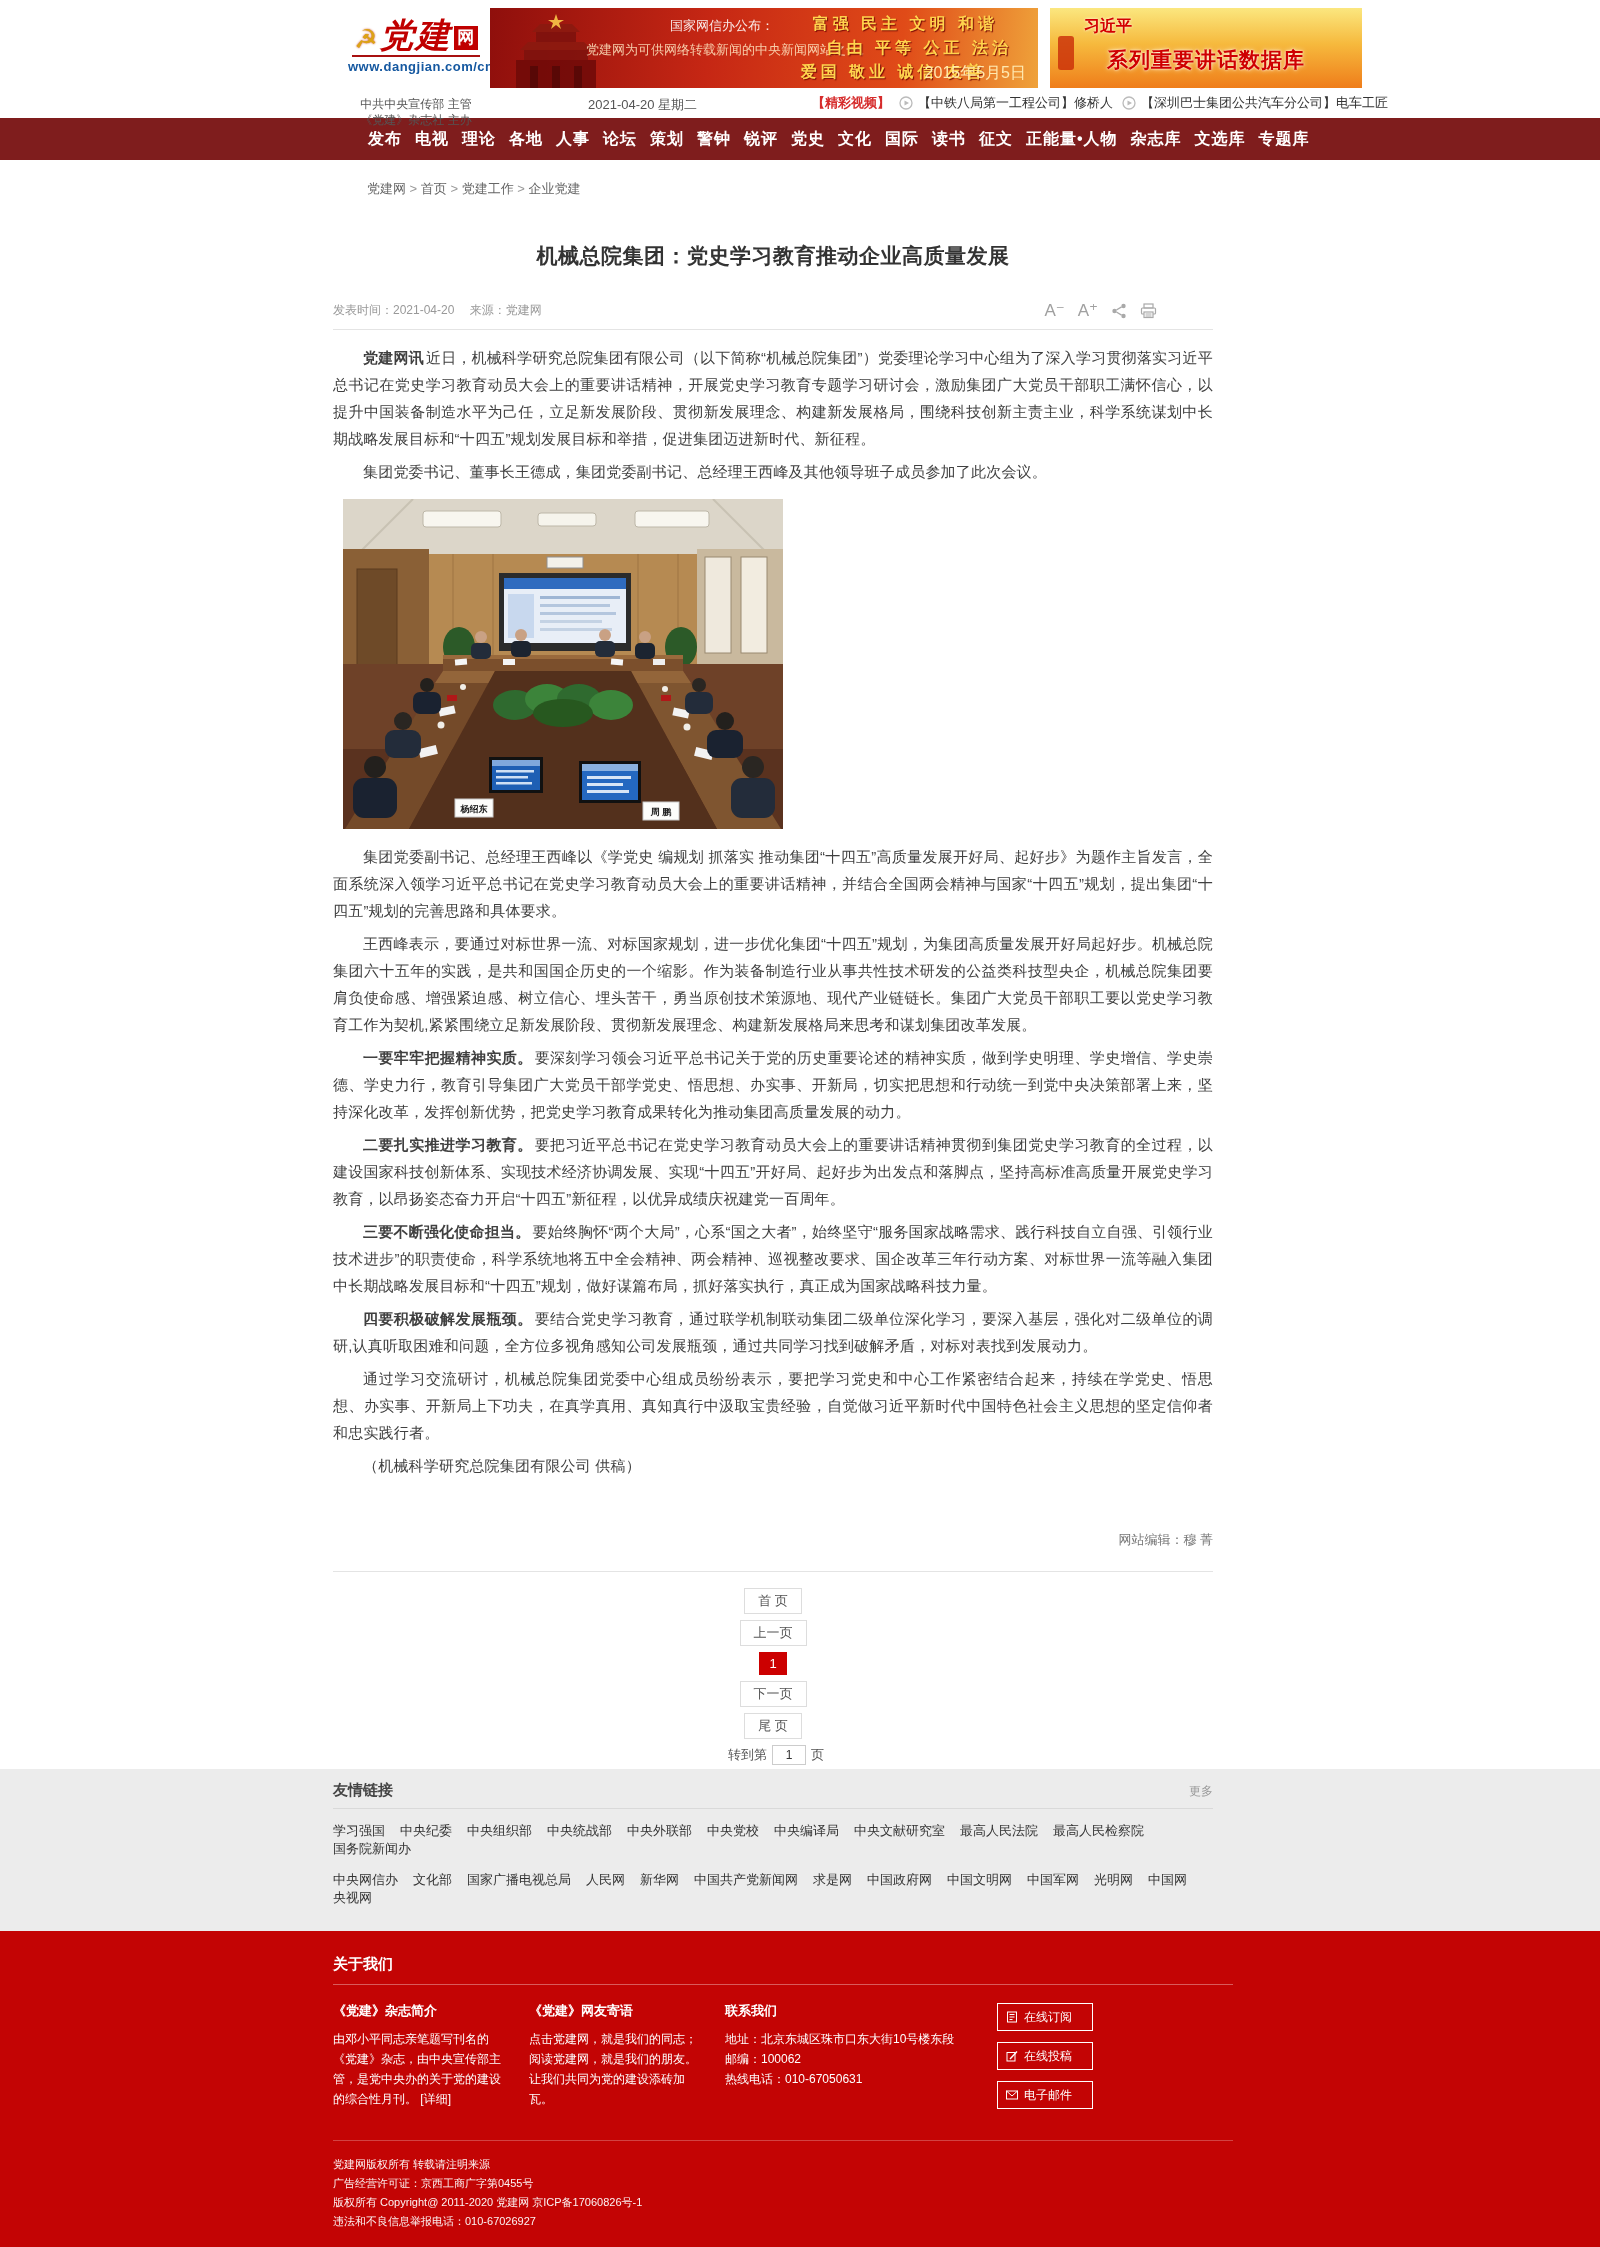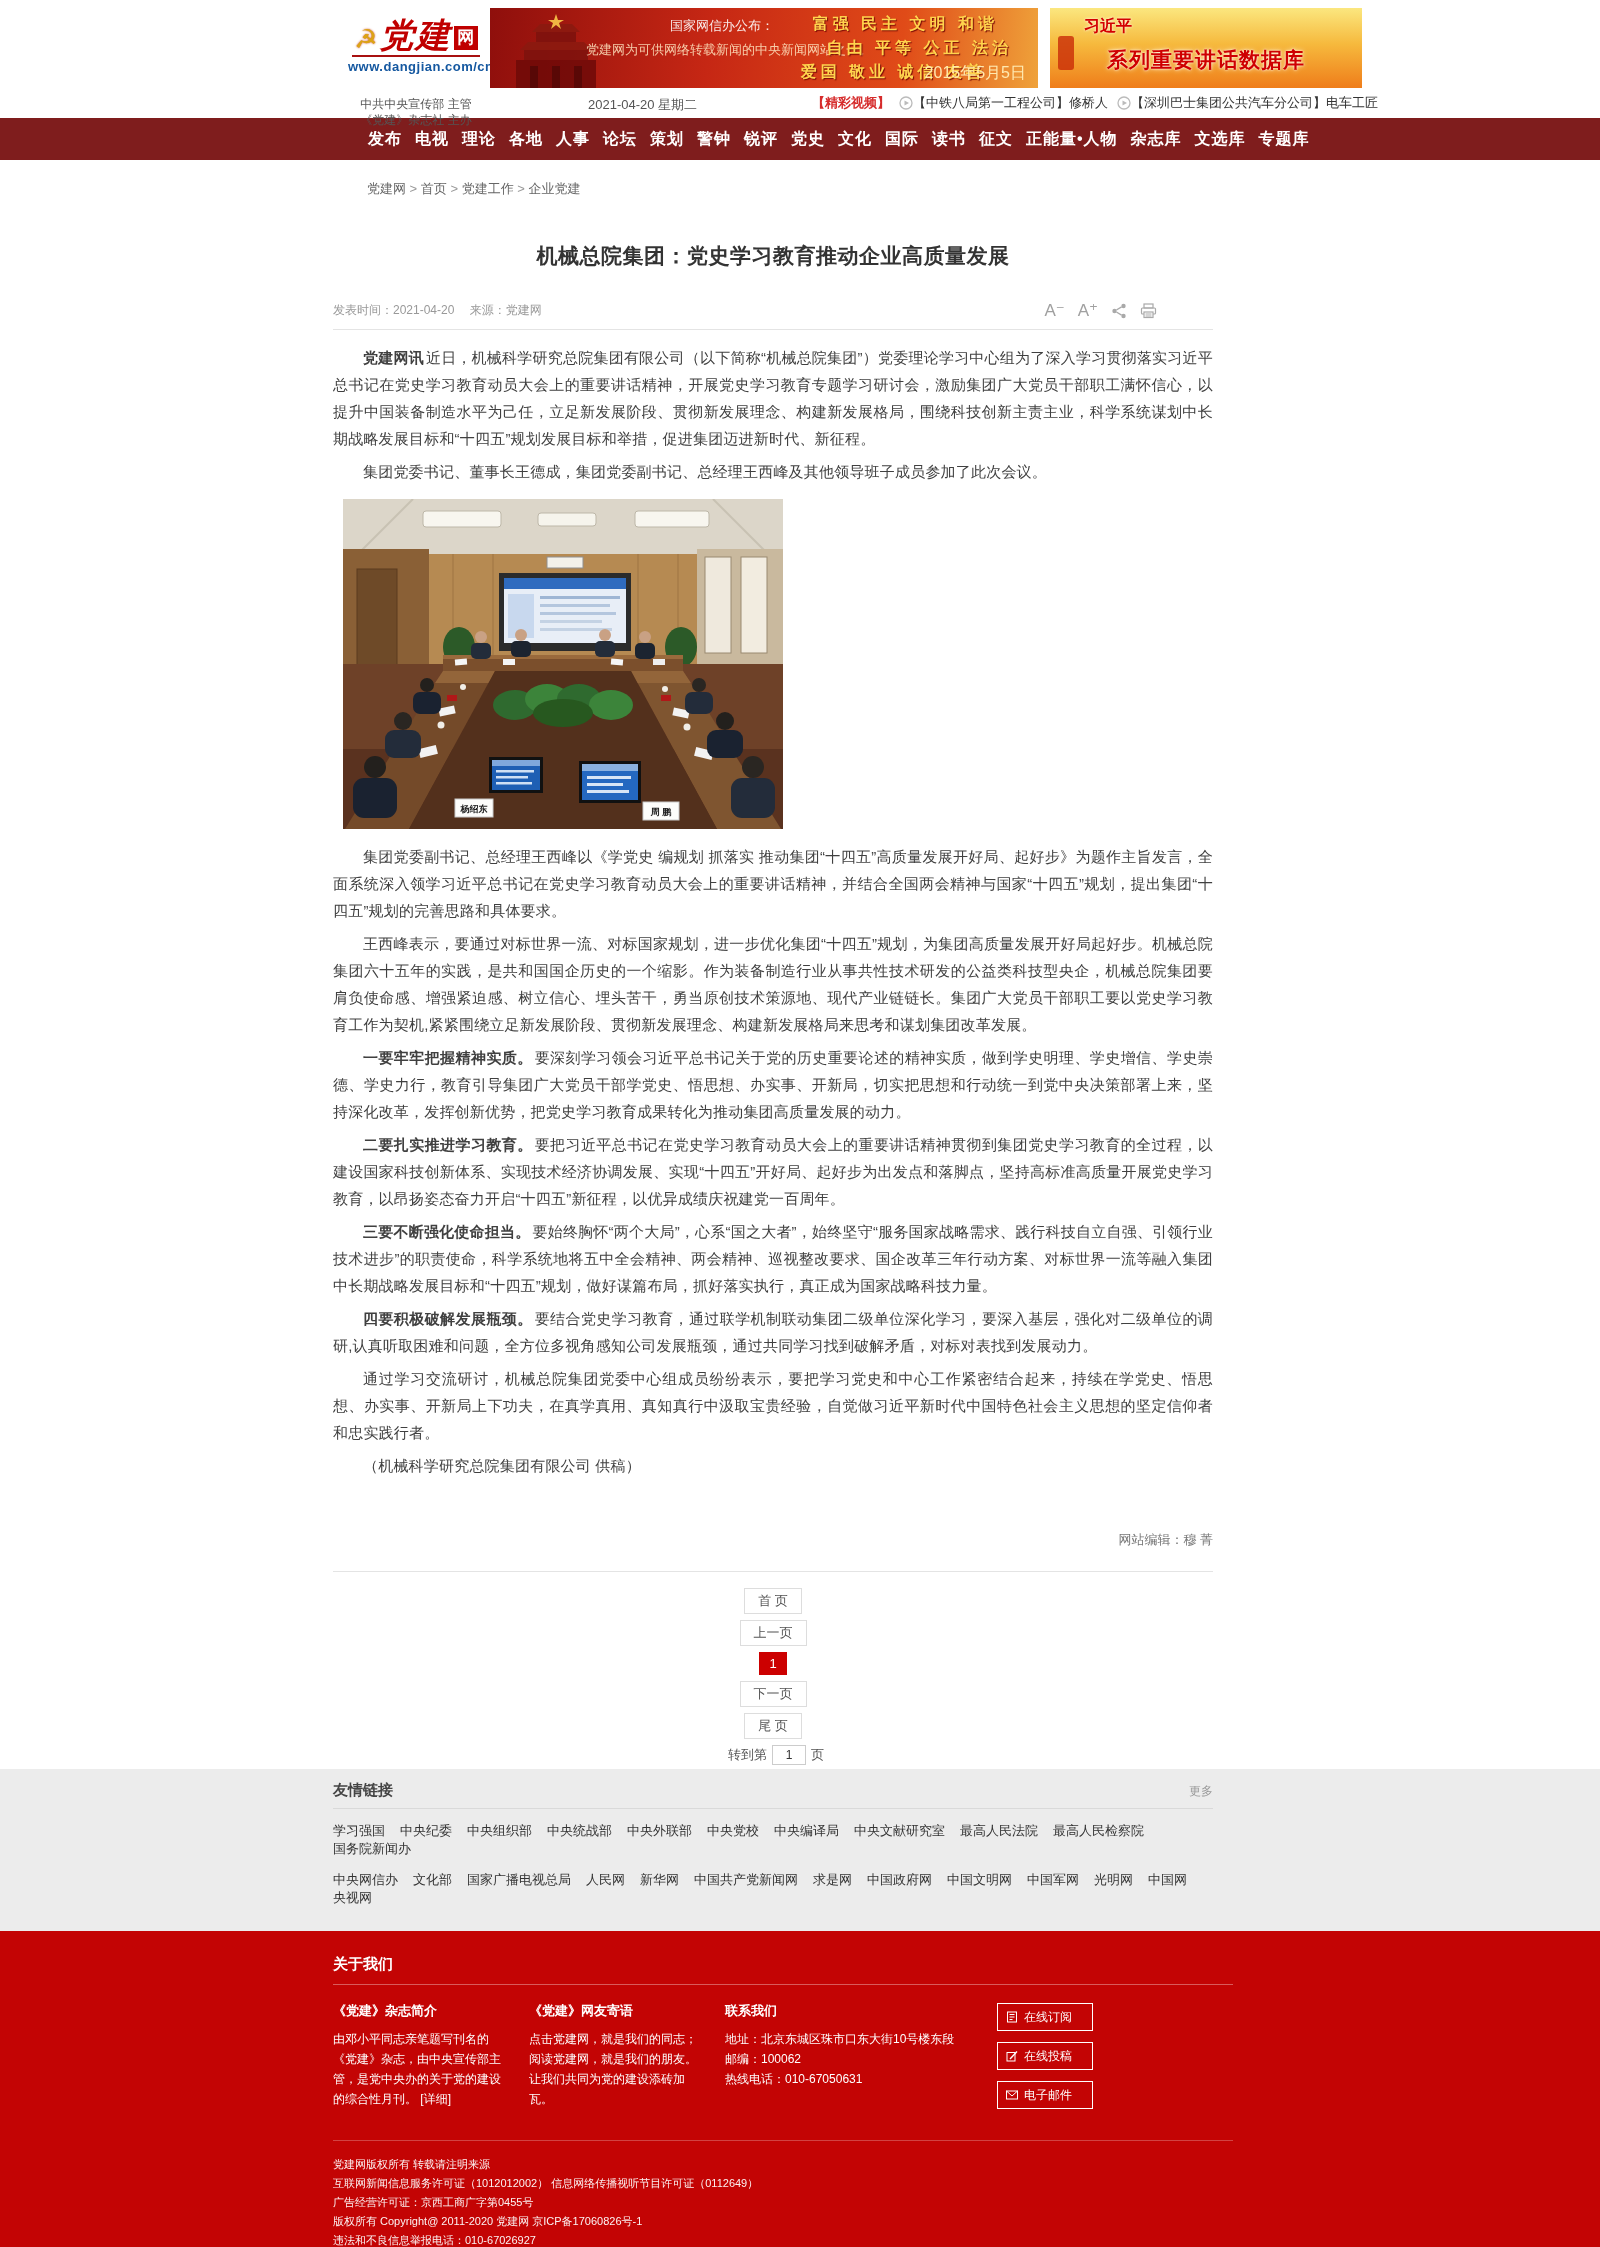--- a/index.html
+++ b/index.html
@@ -32,21 +32,21 @@
   .banner-db { position:absolute; left:1050px; top:8px; width:312px; height:80px; overflow:hidden;
     background:linear-gradient(180deg,#fbe77f 0%,#f6b93d 45%,#ef7d1a 100%); cursor:pointer; }
   .db-tag { position:absolute; left:34px; top:8px; font-size:16px; font-weight:bold; color:#d40000; text-shadow:0 0 3px #fff; }
   .db-title { position:absolute; left:0; right:0; top:38px; text-align:center; font-size:21px; font-weight:bold; color:#cf0000;
     text-shadow:0 0 2px #fff,0 0 5px #fff2c8; letter-spacing:1px; }
   .db-deco { position:absolute; left:8px; top:28px; width:16px; height:34px; background:#c92c08; border-radius:3px; opacity:.8; }
 
   .hdr-date { position:absolute; left:588px; top:96px; font-size:13px; color:#555; }
   .hdr-videos { position:absolute; left:812px; top:94px; display:flex; align-items:center; gap:9px; font-size:13px; }
   .video-label { color:#d62c2c; font-weight:bold; }
-  .video-link { color:#333; display:flex; align-items:center; cursor:pointer; }
+  .video-link { color:#333; display:flex; align-items:center; gap:5px; cursor:pointer; }
   .play-ic { display:inline-flex; }
 
   
   .main-nav { height:42px; background:#7f1d1d; display:flex; align-items:center; padding-left:368px; gap:13px; }
   .main-nav span { color:#fff; font-size:16px; font-weight:bold; letter-spacing:1px; cursor:pointer; white-space:nowrap; }
 
   
   .breadcrumb { margin:20px 0 0 367px; font-size:13px; color:#666; }
   .breadcrumb span { cursor:pointer; }
   .breadcrumb span:not(:last-child)::after { content:" > "; color:#999; cursor:default; }
@@ -460,19 +460,18 @@
             </svg>
           <span>电子邮件</span>
         </div>
       </div>
     </div>
 
     <div class="legal-rule"></div>
     <div class="legal">
 
     <div>党建网版权所有 转载请注明来源</div>
-        <div>互联网新闻信息服务许可证（1012012002） 信息网络传播视听节目许可证（0112649）</div>
         <div>广告经营许可证：京西工商广字第0455号</div>
         <div>版权所有 Copyright@ 2011-2020 党建网 京ICP备17060826号-1</div>
         <div>违法和不良信息举报电话：010-67026927</div>
       </div>
   </div>
 </footer>
 
 </body></html>

